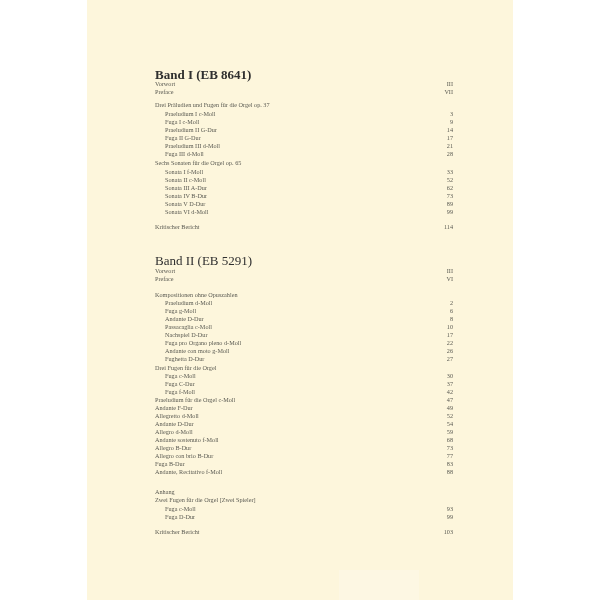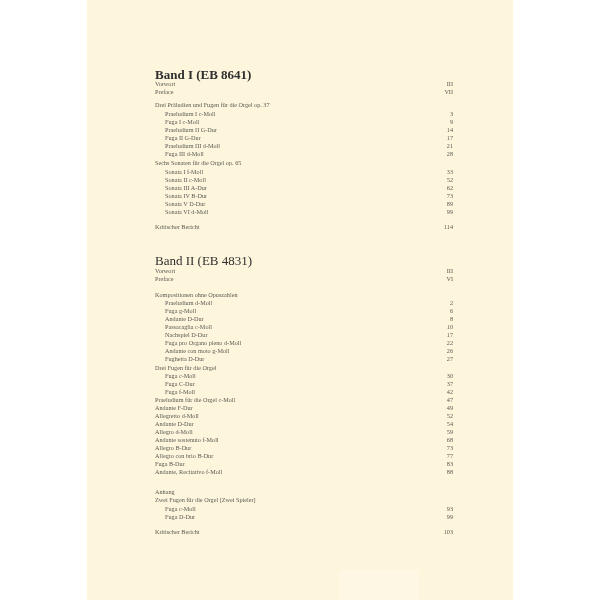--- a/index.html
+++ b/index.html
@@ -100,21 +100,21 @@
         <span class="label">Sonata VI d-Moll</span>
         <span class="page-num">99</span>
       </div>
 
     <div class="row" style="top:223px;">
         <span class="leader"></span>
         <span class="label">Kritischer Bericht</span>
         <span class="page-num">114</span>
       </div>
 
-    <div class="band-title" style="top:253px;">Band II (EB 4831)</div>
+    <div class="band-title" style="top:253px;">Band II (EB 5291)</div>
 
     <div class="row" style="top:267px;">
         <span class="leader"></span>
         <span class="label">Vorwort</span>
         <span class="page-num">III</span>
       </div>
     <div class="row" style="top:275px;">
         <span class="leader"></span>
         <span class="label">Preface</span>
         <span class="page-num">VI</span>

